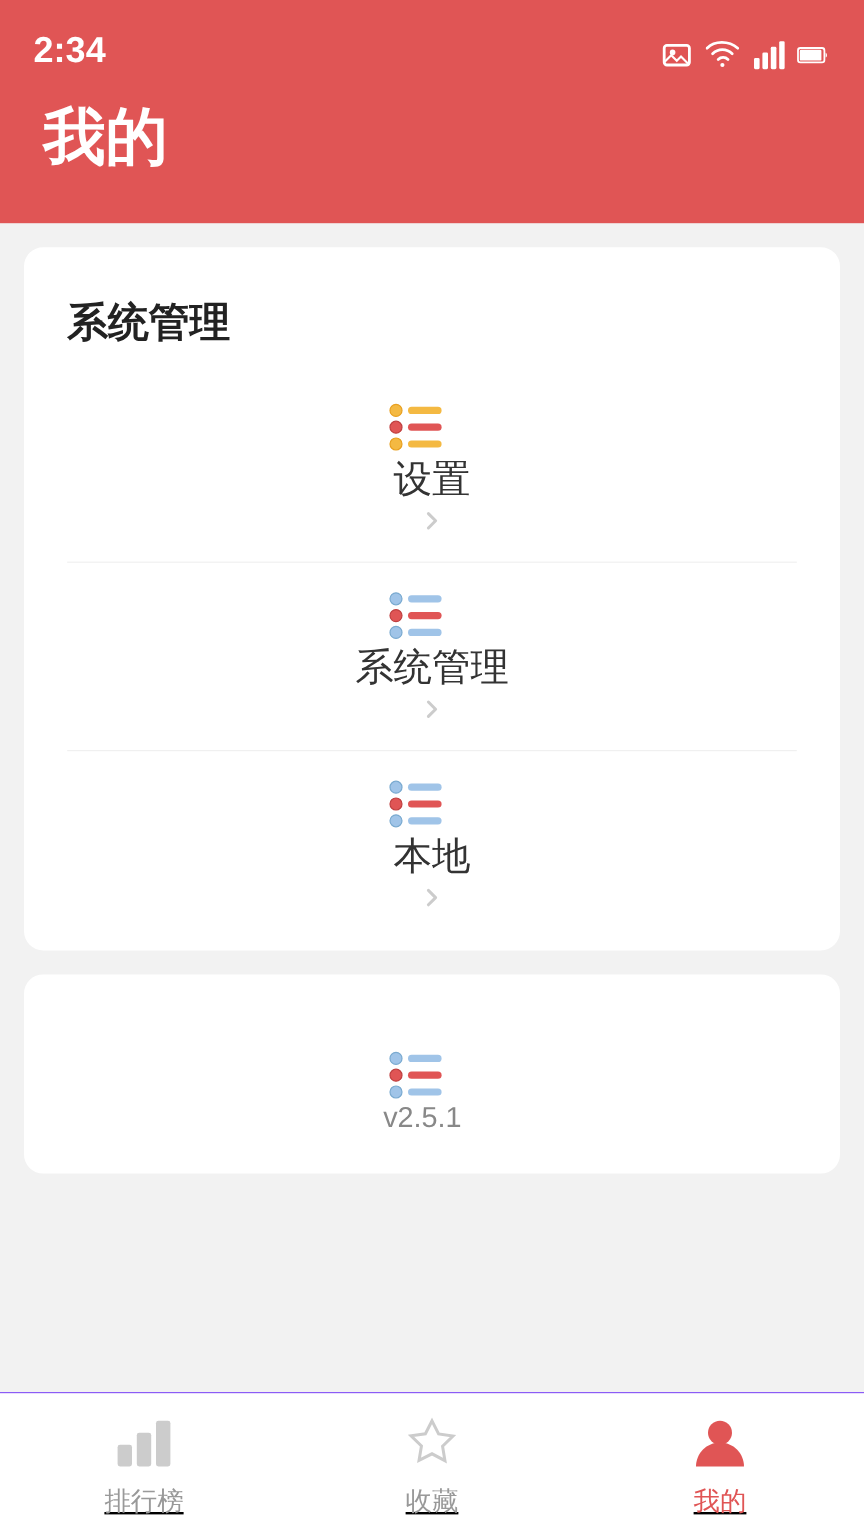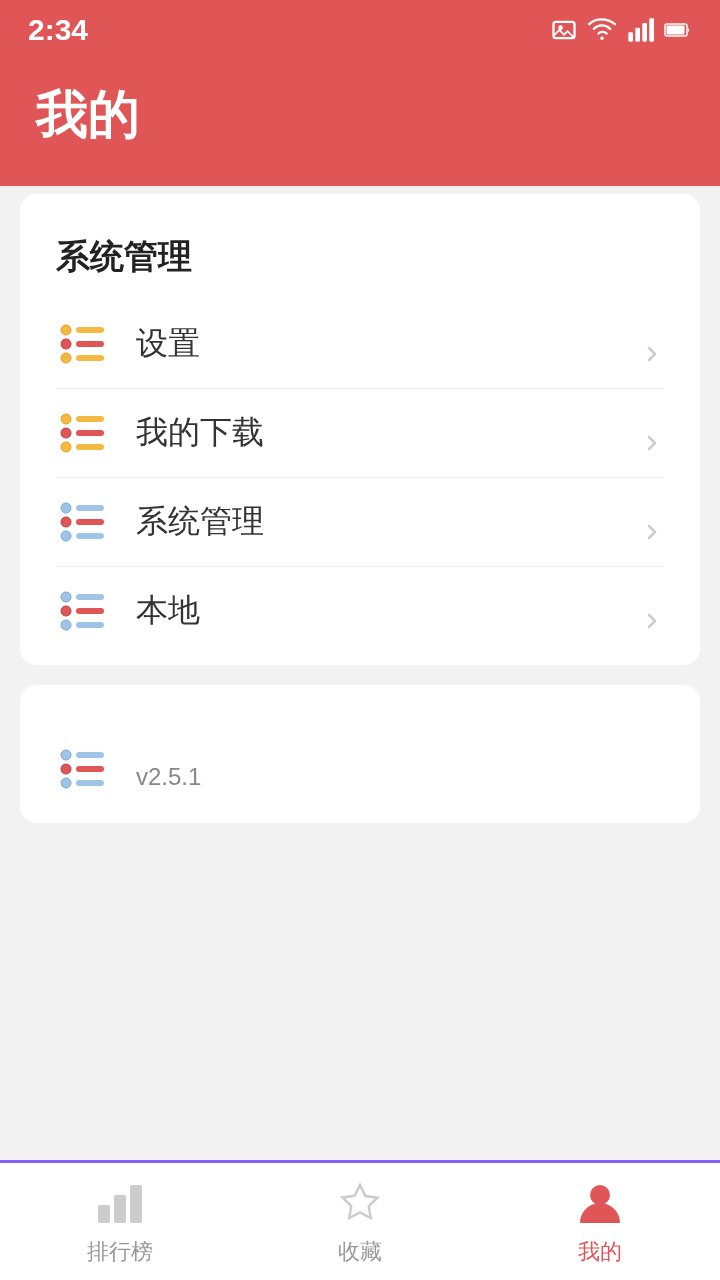--- a/index.html
+++ b/index.html
@@ -11,23 +11,23 @@
       background: #f2f2f2;
       position: relative;
       overflow-x: hidden;
     }
 
     
     .status-bar {
       background: #e05555;
       height: 60px;
       display: flex;
-      align-items: center;
+      align-items: flex-end;
       justify-content: space-between;
-      padding: 16px 28px;
+      padding: 0 28px;
       color: white;
     }
     .status-time {
       font-size: 30px;
       font-weight: 600;
     }
     .status-icons {
       display: flex;
       align-items: center;
       gap: 10px;
@@ -46,21 +46,21 @@
       padding: 20px 36px 36px;
     }
     .header-title {
       font-size: 52px;
       font-weight: 700;
       color: white;
     }
 
     
     .content {
-      padding: 8px 20px;
+      padding: 20px 20px;
       display: flex;
       flex-direction: column;
       gap: 20px;
     }
 
     
     .card {
       background: white;
       border-radius: 16px;
       padding: 40px 36px 10px;
@@ -68,24 +68,25 @@
     .card-title {
       font-size: 34px;
       font-weight: 700;
       color: #222;
       margin-bottom: 20px;
     }
 
     
     .menu-item {
       display: flex;
-      align-items: flex-end;
+      align-items: center;
       padding: 22px 0;
       border-bottom: 1px solid #f0f0f0;
       cursor: pointer;
+      flex-direction: column;
     }
     .menu-item:last-child {
       border-bottom: none;
     }
     .menu-icon {
       width: 56px;
       height: 44px;
       margin-right: 24px;
       flex-shrink: 0;
       position: relative;
@@ -108,24 +109,25 @@
     }
 
     
     .bottom-nav {
       position: fixed;
       bottom: 0;
       left: 0;
       width: 720px;
       height: 120px;
       background: white;
-      border-top: 3px solid #8b5cf6;
+      border-top: 1px solid #8b5cf6;
       display: flex;
       align-items: center;
       justify-content: flex-end;
+      text-decoration: underline;
     }
     .nav-item {
       display: flex;
       flex-direction: column;
       align-items: center;
       gap: 6px;
       cursor: pointer;
       flex: 1;
     }
     .nav-icon {
@@ -203,36 +205,20 @@
           <circle cx="10" cy="36" r="5" fill="#f4b942" stroke="#e8a020" stroke-width="1"></circle>
           <rect x="20" y="33" width="28" height="6" rx="3" fill="#f4b942"></rect>
         </svg>
       </div>
       <span class="menu-label">设置</span>
       <svg class="chevron" viewBox="0 0 24 24" fill="none" stroke="#ccc" stroke-width="2.5" stroke-linecap="round" stroke-linejoin="round">
           <polyline points="9 18 15 12 9 6"></polyline>
         </svg>
     </div>
 
-    <div class="menu-item">
-      <div class="menu-icon">
-        <svg viewBox="0 0 56 44" width="56" height="44">
-          <circle cx="10" cy="8" r="5" fill="#f4b942" stroke="#e8a020" stroke-width="1"></circle>
-          <rect x="20" y="5" width="28" height="6" rx="3" fill="#f4b942"></rect>
-          <circle cx="10" cy="22" r="5" fill="#e05555" stroke="#c04040" stroke-width="1"></circle>
-          <rect x="20" y="19" width="28" height="6" rx="3" fill="#e05555"></rect>
-          <circle cx="10" cy="36" r="5" fill="#f4b942" stroke="#e8a020" stroke-width="1"></circle>
-          <rect x="20" y="33" width="28" height="6" rx="3" fill="#f4b942"></rect>
-        </svg>
-      </div>
-      <span class="menu-label">我的下载</span>
-      <svg class="chevron" viewBox="0 0 24 24" fill="none" stroke="#ccc" stroke-width="2.5" stroke-linecap="round" stroke-linejoin="round">
-          <polyline points="9 18 15 12 9 6"></polyline>
-        </svg>
-    </div>
 
     <div class="menu-item">
       <div class="menu-icon">
         <svg viewBox="0 0 56 44" width="56" height="44">
           <circle cx="10" cy="8" r="5" fill="#a0c4e8" stroke="#7aaad0" stroke-width="1"></circle>
           <rect x="20" y="5" width="28" height="6" rx="3" fill="#a0c4e8"></rect>
           <circle cx="10" cy="22" r="5" fill="#e05555" stroke="#c04040" stroke-width="1"></circle>
           <rect x="20" y="19" width="28" height="6" rx="3" fill="#e05555"></rect>
           <circle cx="10" cy="36" r="5" fill="#a0c4e8" stroke="#7aaad0" stroke-width="1"></circle>
           <rect x="20" y="33" width="28" height="6" rx="3" fill="#a0c4e8"></rect>

